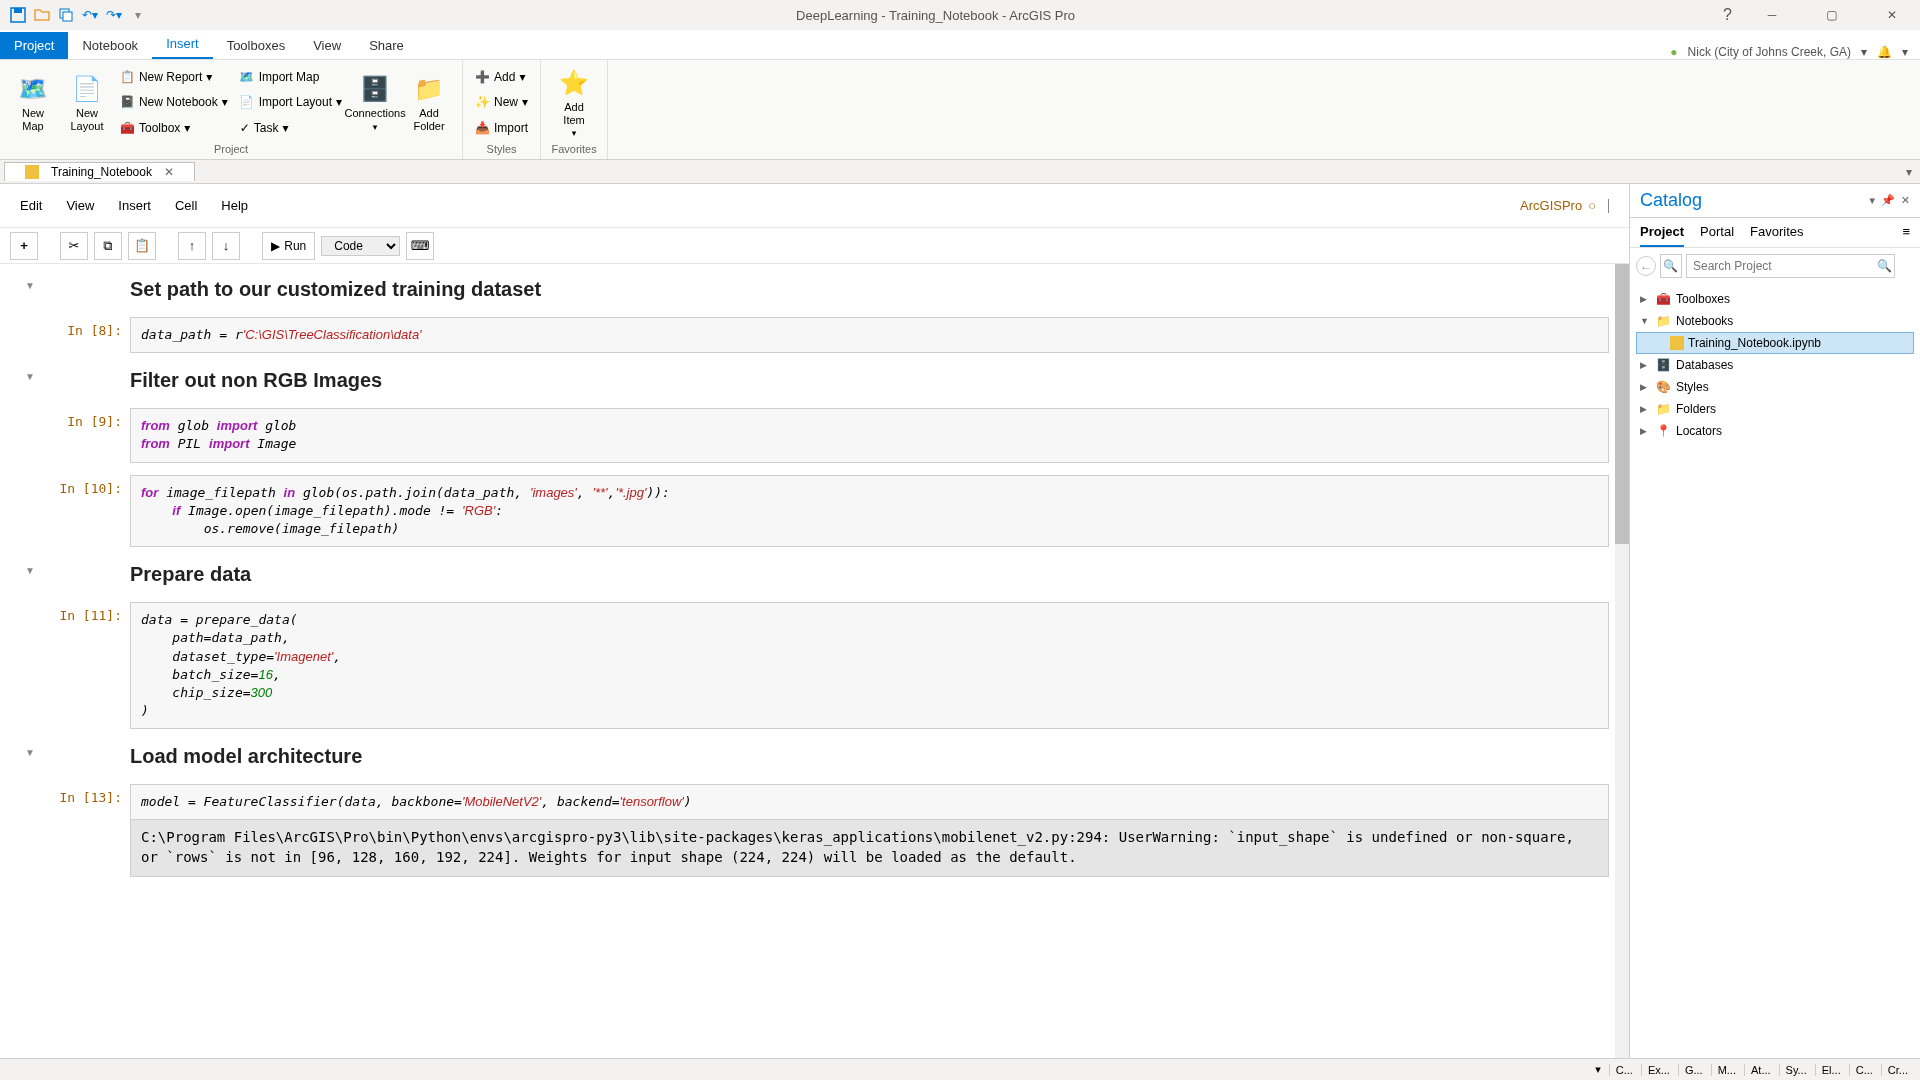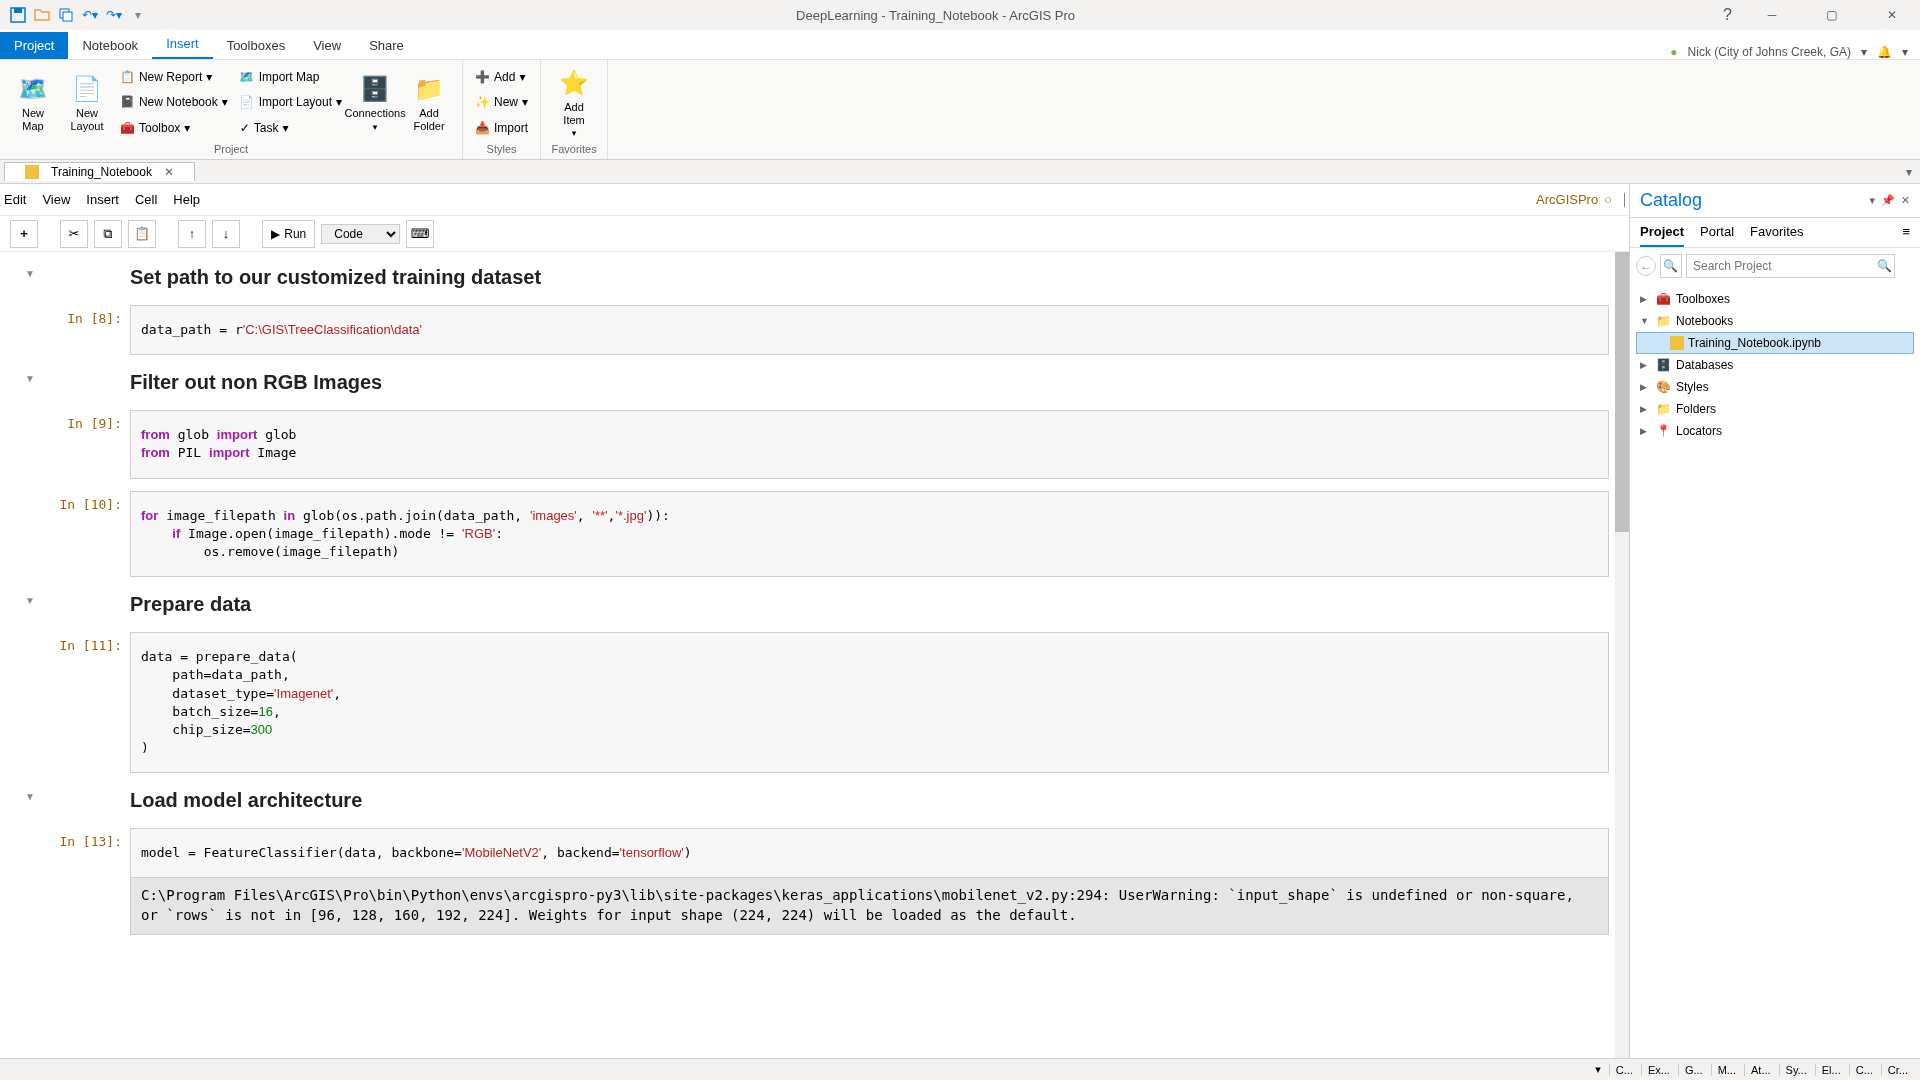--- a/index.html
+++ b/index.html
@@ -32,39 +32,39 @@
 .rcol { display: flex; flex-direction: column; justify-content: space-around; }
 
 
 .doctabs { height: 24px; background: #f3f2f1; display: flex; align-items: center; padding-left: 4px; border-bottom: 1px solid #d0d0d0; }
 .doctab { background: #fff; border: 1px solid #c0c0c0; border-bottom: none; padding: 2px 20px; display: flex; align-items: center; gap: 12px; font-size: 12px; }
 .doctab .close { cursor: pointer; color: #666; }
 
 
 .main { display: flex; height: calc(1080px - 30px - 30px - 100px - 24px - 22px); }
 .notebook-pane { flex: 1; display: flex; flex-direction: column; border-right: 1px solid #d0d0d0; }
-.nb-menu { height: 32px; display: flex; align-items: center; padding: 0 4px; gap: 16px; font-size: 13px; border-bottom: 1px solid #e8e8e8; }
+.nb-menu { height: 44px; display: flex; align-items: center; padding: 0 20px; gap: 24px; font-size: 13px; border-bottom: 1px solid #e8e8e8; }
 .nb-menu span { cursor: pointer; }
 .nb-menu .right { margin-left: auto; color: #a16207; display: flex; align-items: center; gap: 6px; }
 .nb-toolbar { height: 36px; display: flex; align-items: center; padding: 0 10px; gap: 6px; border-bottom: 1px solid #e8e8e8; }
 .tbtn { width: 28px; height: 28px; display: flex; align-items: center; justify-content: center; border: 1px solid #ccc; background: #fff; cursor: pointer; font-size: 13px; }
 .tsel { height: 20px; border: 1px solid #ccc; padding: 0 20px 0 8px; font-size: 12px; }
 .run-btn { display: flex; align-items: center; gap: 4px; border: 1px solid #ccc; padding: 0 8px; height: 28px; cursor: pointer; }
 
 .nb-body { flex: 1; overflow-y: auto; padding: 10px 20px 10px 10px; background: #fff; position: relative; }
 .nb-scroll-track { position: absolute; right: 0; top: 0; bottom: 0; width: 14px; background: #f0f0f0; }
 .nb-scroll-thumb { position: absolute; right: 0; top: 0; width: 14px; height: 280px; background: #c0c0c0; }
 
 .cell-wrap { display: flex; margin-bottom: 12px; }
 .collapse-col { width: 40px; display: flex; justify-content: center; padding-top: 6px; }
 .caret { color: #888; cursor: pointer; font-size: 10px; }
 .prompt { width: 80px; text-align: right; padding: 6px 8px 0 0; font-family: monospace; font-size: 13px; color: #a16207; }
 .cell-content { flex: 1; }
 .heading { font-size: 20px; font-weight: bold; padding: 4px 0; color: #222; }
-.code-cell { border: 1px solid #cfcfcf; background: #f7f7f7; padding: 15px 10px; font-family: Consolas, monospace; font-size: 13px; line-height: 1.4; white-space: pre-wrap; }
+.code-cell { border: 1px solid #cfcfcf; background: #f7f7f7; padding: 8px 10px; font-family: Consolas, monospace; font-size: 13px; line-height: 1.4; white-space: pre-wrap; font-style: italic; }
 .output-warn { border: 1px solid #cfcfcf; border-top: none; background: #e5e5e5; padding: 8px 10px; font-family: Consolas, monospace; font-size: 14px; line-height: 1.4; white-space: pre-wrap; }
 .kw { color: #a21caf; font-weight: bold; }
 .str { color: #BA2121; }
 .num { color: #008000; }
 
 
 .catalog { width: 290px; display: flex; flex-direction: column; background: #fff; }
 .cat-header { padding: 6px 10px; font-size: 18px; color: #0078d4; border-bottom: 1px solid #d0d0d0; display: flex; justify-content: space-between; align-items: center; }
 .cat-tabs { display: flex; padding: 6px 10px 0; gap: 16px; font-size: 13px; border-bottom: 1px solid #e0e0e0; }
 .cat-tab { padding-bottom: 6px; cursor: pointer; }

